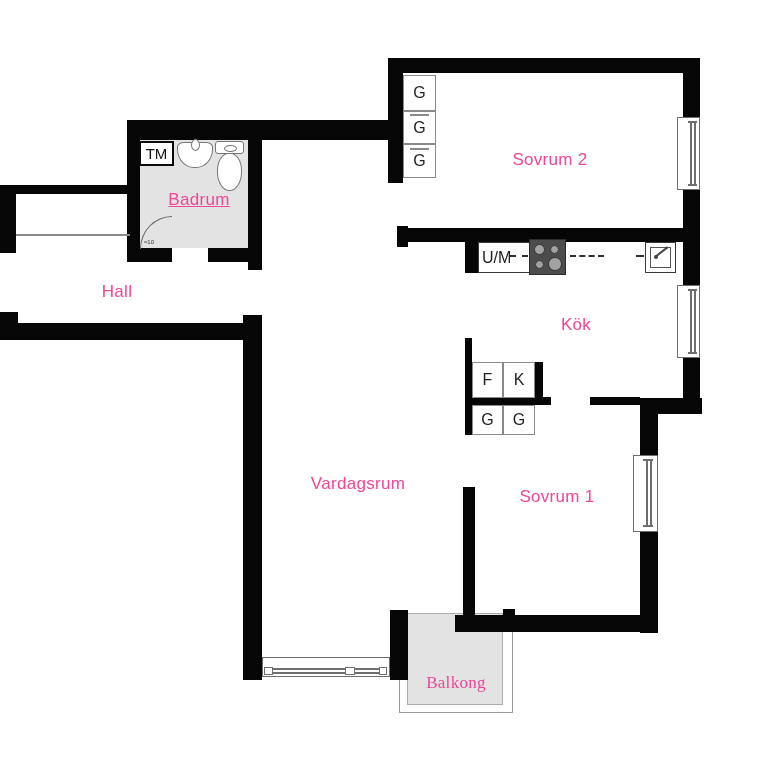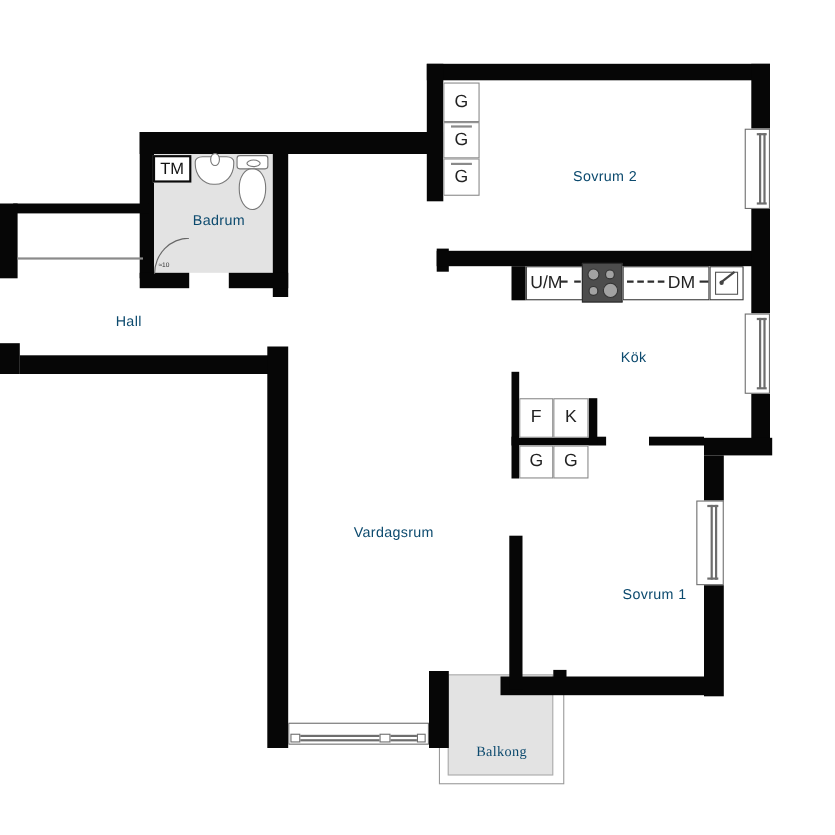--- a/index.html
+++ b/index.html
@@ -3,21 +3,21 @@
 <meta charset="utf-8">
 <style>
   html,body{margin:0;padding:0;background:#fff;}
   .plan{
     position:relative;width:759px;height:759px;background:#ffffff;
     font-family:"Liberation Sans",sans-serif;overflow:hidden;
   }
   .w{position:absolute;background:#060606;}
   .thinline{position:absolute;background:#8a8a8a;}
   .floor{position:absolute;background:#e3e3e3;}
-  .lbl{position:absolute;transform:translate(-50%,-50%);font-size:13px;color:#0c4a6e;white-space:nowrap;letter-spacing:.3px;}
+  .lbl{position:absolute;transform:translate(-50%,-50%);font-size:17px;color:#ec4899;white-space:nowrap;letter-spacing:.3px;}
   .tiny{position:absolute;font-size:6px;color:#333;transform:none;letter-spacing:0;}
   .cell{position:absolute;background:#fff;border:1px solid #8a8a8a;box-sizing:border-box;
         display:flex;align-items:center;justify-content:center;font-size:16px;color:#222;}
   .cellD{border-color:#3a3a3a;border-width:1.5px;}
   .win{position:absolute;background:#fff;border:1.5px solid #6e6e6e;box-sizing:border-box;}
   .winline{position:absolute;background:#6e6e6e;}
   .winbox{position:absolute;background:#fff;border:1px solid #6e6e6e;box-sizing:border-box;}
   .dash{position:absolute;border-top:2.5px dashed #2e2e2e;height:0;}
   .fixture{position:absolute;background:#fff;border:1.5px solid #777;box-sizing:border-box;}
   .burner{position:absolute;border-radius:50%;background:#a2a2a2;border:1.5px solid #333;box-sizing:border-box;}
@@ -98,23 +98,20 @@
 
   <div class="cell cellD" style="left:478px;top:242px;width:52px;height:31px;justify-content:flex-start;padding-left:3px;">
     <span>U/M</span>
   </div>
   <div class="stove" style="left:529px;top:239px;width:37px;height:36px;">
     <div class="burner" style="left:4px;top:4px;width:11px;height:11px;"></div>
     <div class="burner" style="left:20px;top:5px;width:9px;height:9px;"></div>
     <div class="burner" style="left:5px;top:20px;width:9px;height:9px;"></div>
     <div class="burner" style="left:18px;top:17px;width:14px;height:14px;"></div>
   </div>
-  <div class="cell cellD" style="left:566px;top:242px;width:79px;height:31px;">
-    <span style="position:absolute;left:40px;top:6px;">DM</span>
-  </div>
   <div class="cell cellD" style="left:645px;top:242px;width:31px;height:31px;">
     <div style="position:absolute;left:4px;top:4px;width:21px;height:21px;border:1.5px solid #555;box-sizing:border-box;"></div>
     <div style="position:absolute;left:9px;top:13px;width:16px;height:1.5px;background:#444;transform:rotate(-38deg);transform-origin:left center;"></div>
     <div style="position:absolute;left:8px;top:12px;width:4px;height:4px;border-radius:50%;background:#444;"></div>
   </div>
   <div class="dash" style="left:510px;top:255px;width:18px;"></div>
   <div class="dash" style="left:570px;top:255px;width:34px;"></div>
   <div class="dash" style="left:636px;top:255px;width:8px;"></div>
 
   <div class="cell" style="left:403px;top:75px;width:33px;height:36px;">
@@ -148,21 +145,21 @@
   <div class="fixture" style="left:177px;top:142px;width:36px;height:26px;border-radius:7px 7px 17px 17px / 5px 5px 19px 19px;"></div>
   <div class="fixture" style="left:191px;top:139px;width:9px;height:12px;border-radius:50%;"></div>
   <div class="fixture" style="left:215px;top:141px;width:29px;height:13px;border-radius:3px;">
     <div style="position:absolute;left:8px;top:3px;width:11px;height:5px;border:1px solid #777;border-radius:50%;"></div>
   </div>
   <div class="fixture" style="left:217px;top:153px;width:25px;height:38px;border-radius:46% 46% 50% 50%;"></div>
   <div class="arc" style="left:140px;top:216px;width:32px;height:33px;"></div>
   <div class="tiny" style="left:144px;top:239px;">≈10</div>
 
   <div class="lbl" style="left:117px;top:292px;">Hall</div>
-  <div class="lbl" style="left:199px;top:200px;">Badrum</div>
+  <div class="lbl" style="left:199px;top:200px;text-decoration:underline;">Badrum</div>
   <div class="lbl" style="left:550px;top:160px;">Sovrum 2</div>
   <div class="lbl" style="left:576px;top:325px;">Kök</div>
   <div class="lbl" style="left:358px;top:484px;">Vardagsrum</div>
-  <div class="lbl" style="left:557px;top:540px;margin-left:38px;">Sovrum 1</div>
+  <div class="lbl" style="left:557px;top:497px;">Sovrum 1</div>
   <div class="lbl" style="left:456px;top:683px;font-family:Liberation Serif, serif;">Balkong</div>
 
 
 </div>
 
 </body></html>

